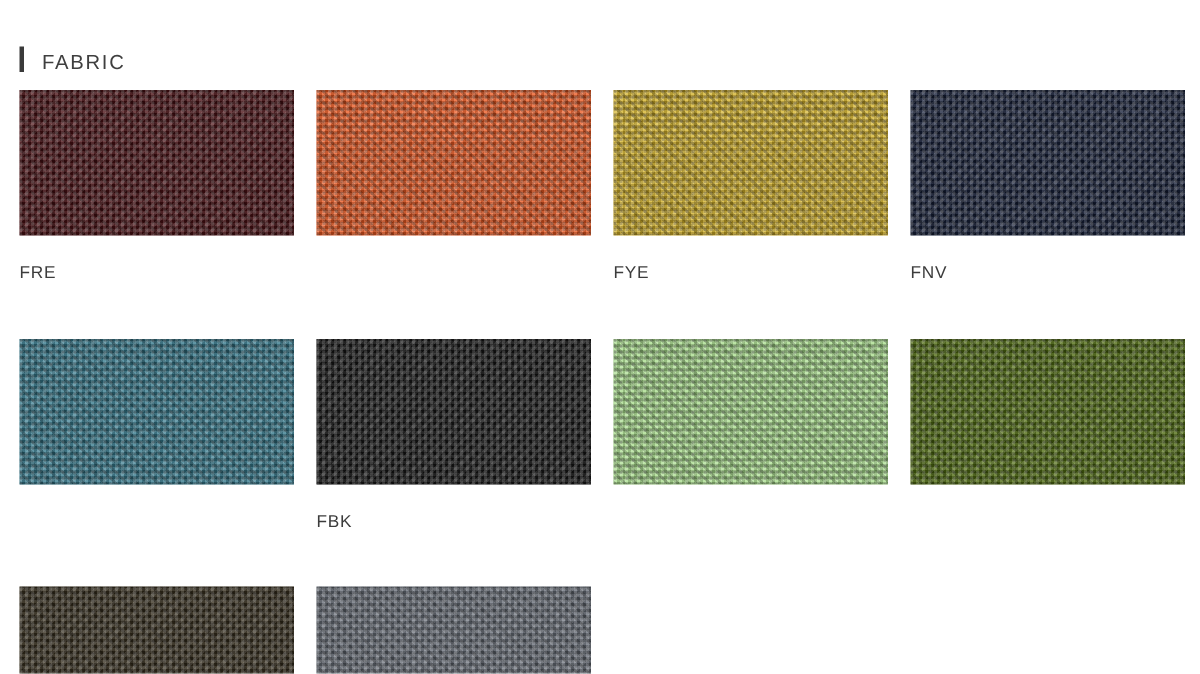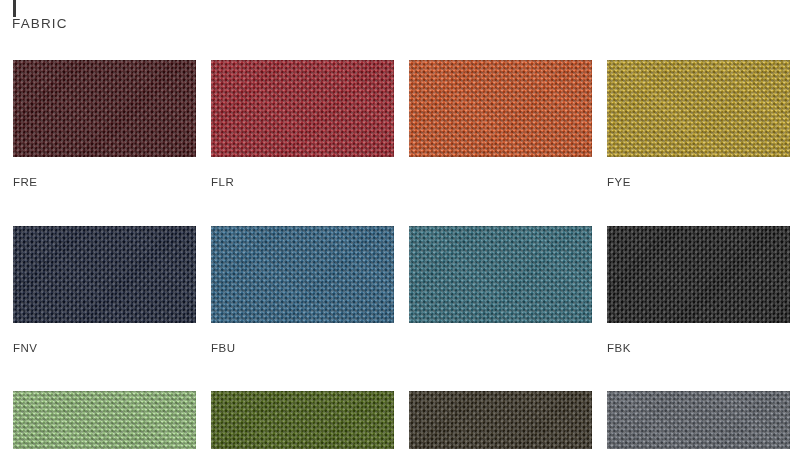--- a/index.html
+++ b/index.html
@@ -16,22 +16,21 @@
   }
 
   
   #section-header {
     position: absolute;
     left: 0;
     top: 0;
     width: 800px;
     height: 48px;
     display: flex;
-    align-items: flex-start;
-    flex-direction: column;
+    align-items: flex-end;
   }
   #header-accent-bar {
     width: 3px;
     height: 17px;
     background: #3a3a3a;
     margin-left: 13px;
     flex: 0 0 auto;
   }
   #header-title {
     margin-left: 12px;
@@ -134,28 +133,20 @@
 
   <div class="swatch-cell">
     <div class="swatch-tile" style="background-color: rgb(74, 16, 20);">
       <div class="weave"></div>
       <div class="weave2"></div>
       <div class="knit-dots"></div>
     </div>
     <div class="swatch-label">FRE</div>
   </div>
 
-  <div class="swatch-cell">
-    <div class="swatch-tile" style="background-color: rgb(180, 32, 44);">
-      <div class="weave"></div>
-      <div class="weave2"></div>
-      <div class="knit-dots"></div>
-    </div>
-    <div class="swatch-label">FLR</div>
-  </div>
 
   <div class="swatch-cell">
     <div class="swatch-tile" style="background-color: rgb(236, 90, 34);">
       <div class="weave"></div>
       <div class="weave2"></div>
       <div class="knit-dots"></div>
     </div>
   </div>
 
   <div class="swatch-cell">
@@ -169,28 +160,20 @@
 
   <div class="swatch-cell">
     <div class="swatch-tile" style="background-color: rgb(23, 32, 58);">
       <div class="weave"></div>
       <div class="weave2"></div>
       <div class="knit-dots"></div>
     </div>
     <div class="swatch-label">FNV</div>
   </div>
 
-  <div class="swatch-cell">
-    <div class="swatch-tile" style="background-color: rgb(47, 109, 150);">
-      <div class="weave"></div>
-      <div class="weave2"></div>
-      <div class="knit-dots"></div>
-    </div>
-    <div class="swatch-label">FBU</div>
-  </div>
 
   <div class="swatch-cell">
     <div class="swatch-tile" style="background-color: rgb(53, 121, 140);">
       <div class="weave"></div>
       <div class="weave2"></div>
       <div class="knit-dots"></div>
     </div>
   </div>
 
   <div class="swatch-cell">

